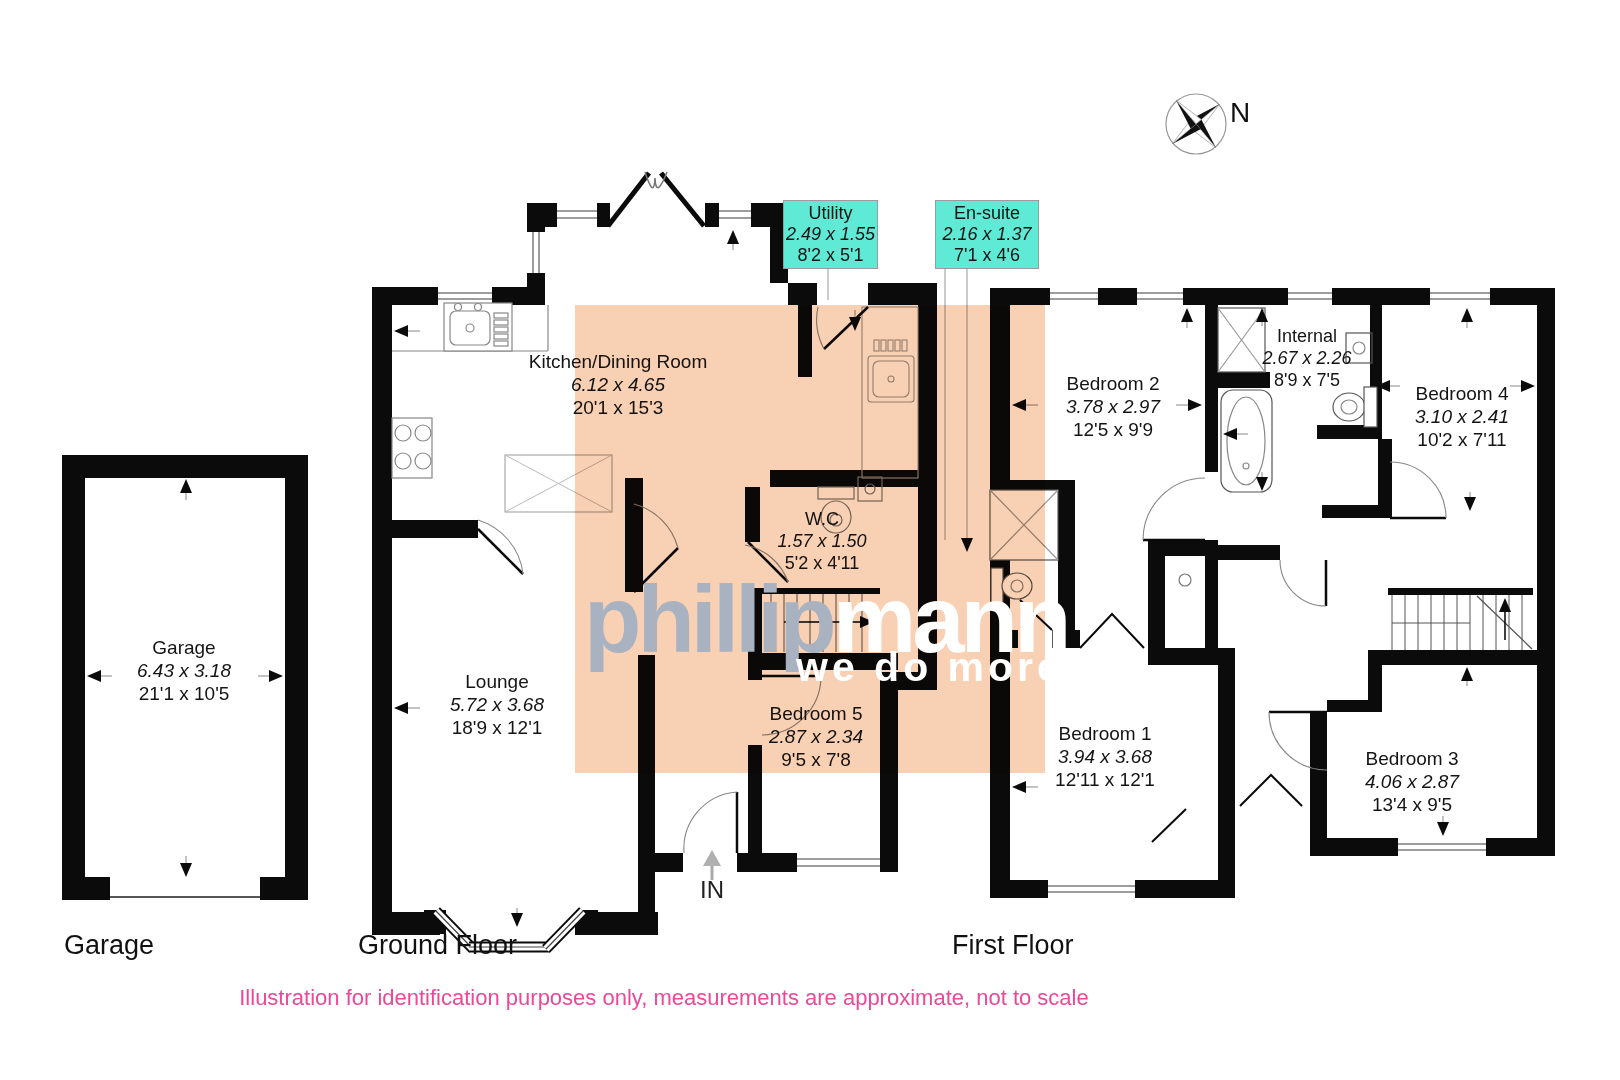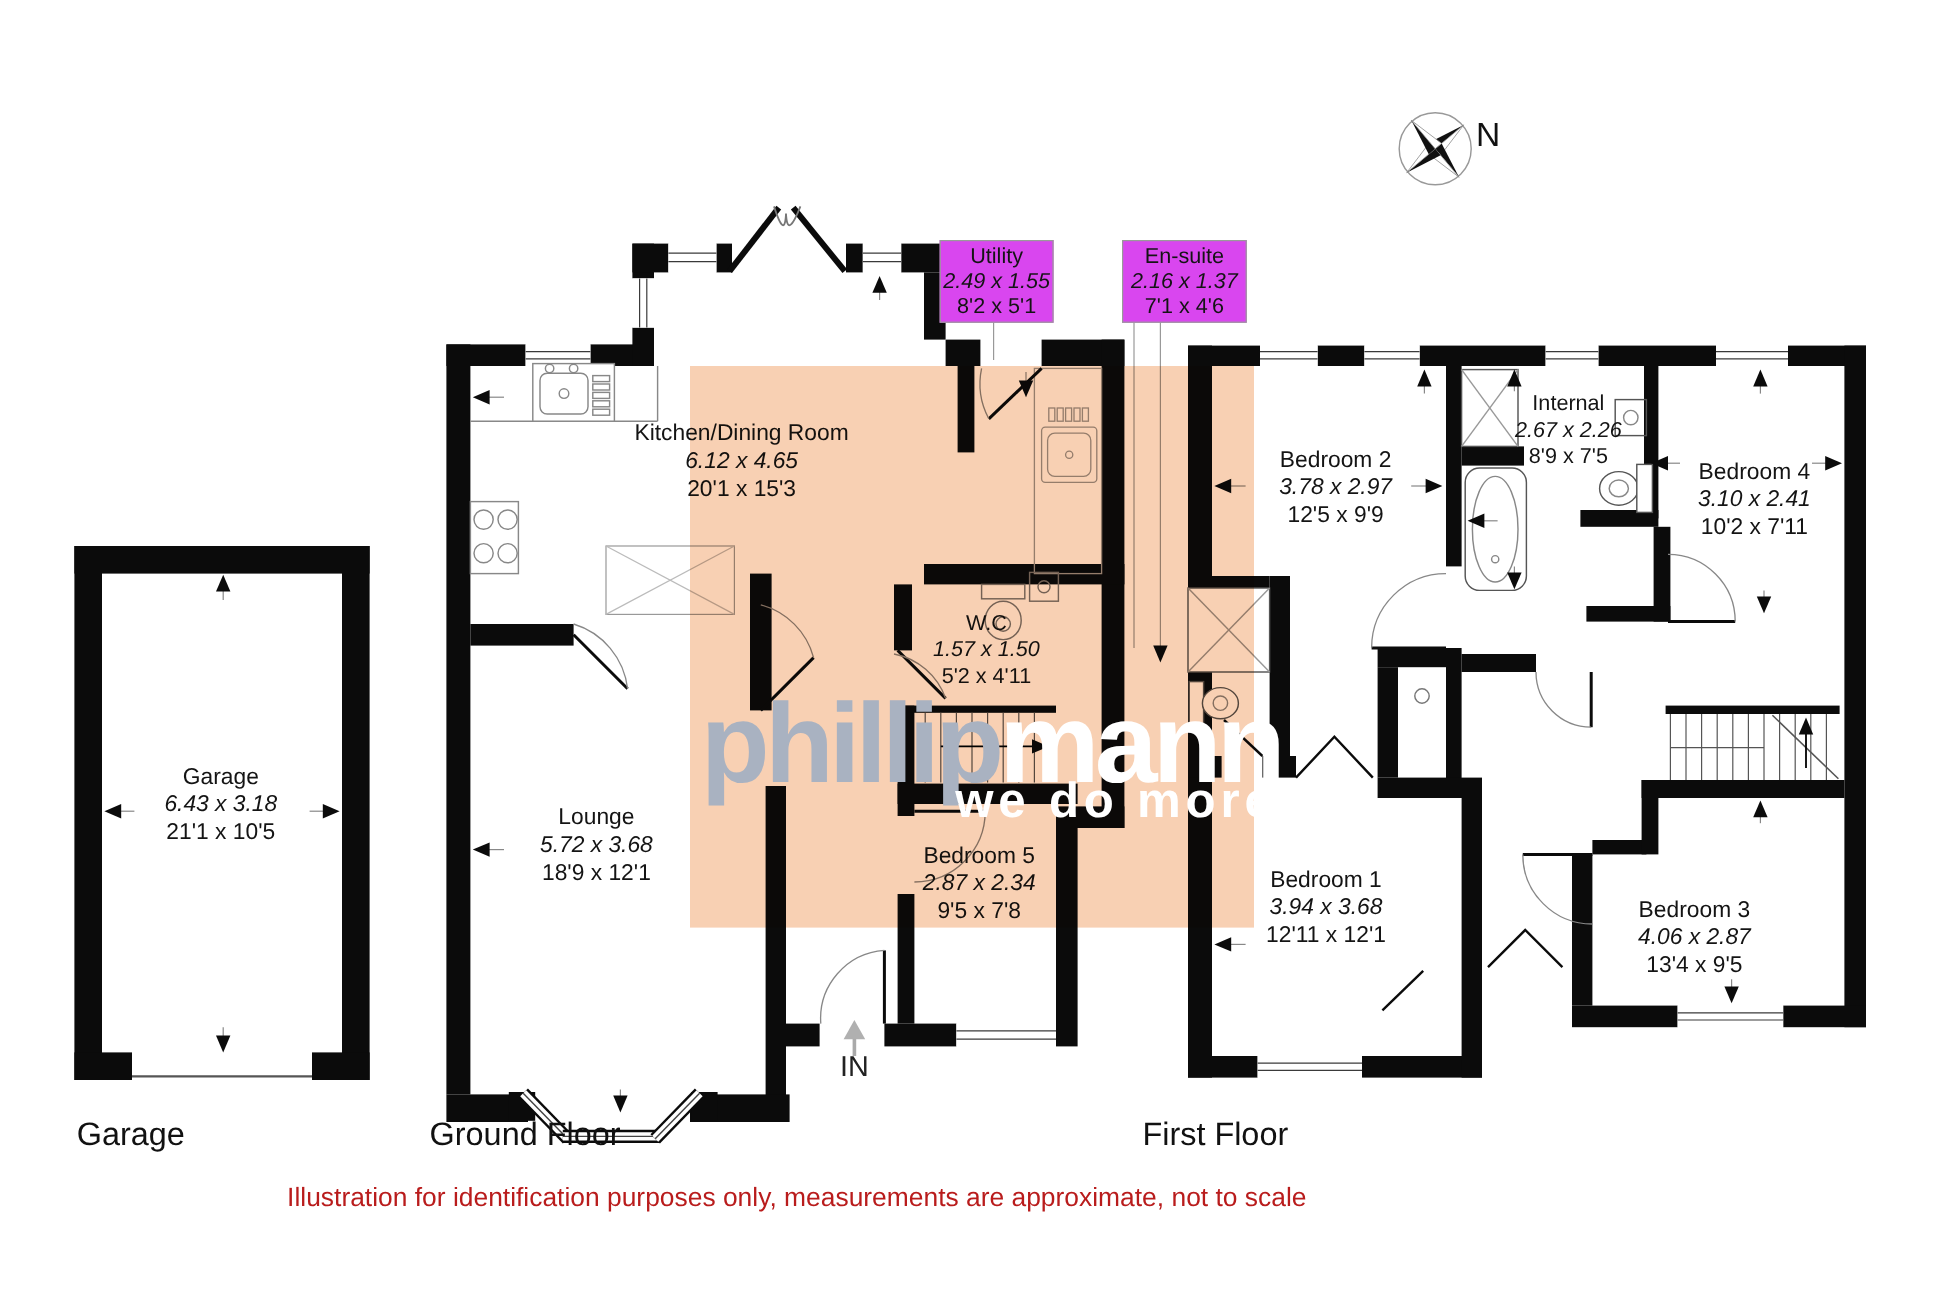--- a/index.html
+++ b/index.html
@@ -6,24 +6,24 @@
   body{width:1620px;height:1080px;font-family:"Liberation Sans",sans-serif;color:#111;}
   .canvas{position:relative;width:1620px;height:1080px;background:#fff;overflow:hidden;}
   svg.plan{position:absolute;left:0;top:0;}
   .hdr{position:absolute;left:300px;top:24px;width:960px;text-align:center;}
   .hdr-title{font-size:35px;font-weight:400;letter-spacing:0;}
   .hdr-line{font-size:19px;font-weight:700;margin-top:6px;}
   .rlabel{position:absolute;text-align:center;font-size:19px;line-height:23px;color:#141414;}
   .rlabel .rm-name{display:block;}
   .rlabel .rm-m{display:block;font-style:italic;}
   .rlabel .rm-i{display:block;}
-  .boxed{background:#d946ef;border:1px solid #9a9a9a;font-size:18px;line-height:21px;padding:2px 0;}
+  .boxed{background:#5eead4;border:1px solid #9a9a9a;font-size:18px;line-height:21px;padding:2px 0;}
   .sec-label{position:absolute;font-size:27px;font-weight:400;color:#111;}
   .in-label{position:absolute;left:686px;top:876px;width:52px;text-align:center;font-size:24px;color:#222;}
-  .disclaimer{position:absolute;left:0;top:985px;width:1328px;text-align:center;font-size:22px;color:#b91c1c;}
+  .disclaimer{position:absolute;left:0;top:985px;width:1328px;text-align:center;font-size:22px;color:#ec4899;}
   .overlay{position:absolute;left:575px;top:305px;width:470px;height:468px;background:#f8d0b3;mix-blend-mode:multiply;}
   .wm-brand{position:absolute;left:584px;top:566px;font-size:94px;font-weight:600;letter-spacing:-4px;white-space:nowrap;text-align:right;}
   .wm-brand .g{color:#a9b2c1;}
   .wm-brand .w{color:#ffffff;}
   .wm-tag{position:absolute;left:796px;top:644px;font-size:41px;font-weight:700;color:#ffffff;letter-spacing:4px;white-space:nowrap;}
 </style>
 </head>
 <body>
 
 <div class="canvas">

